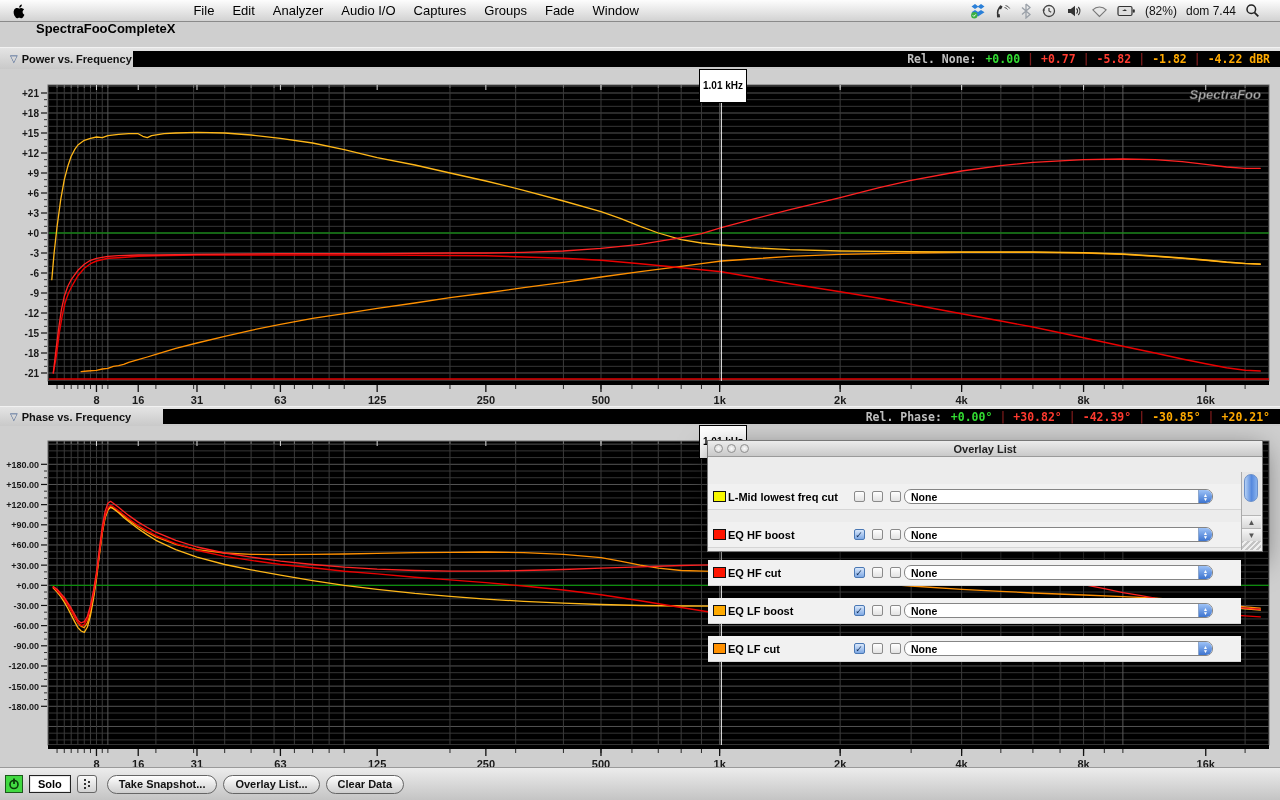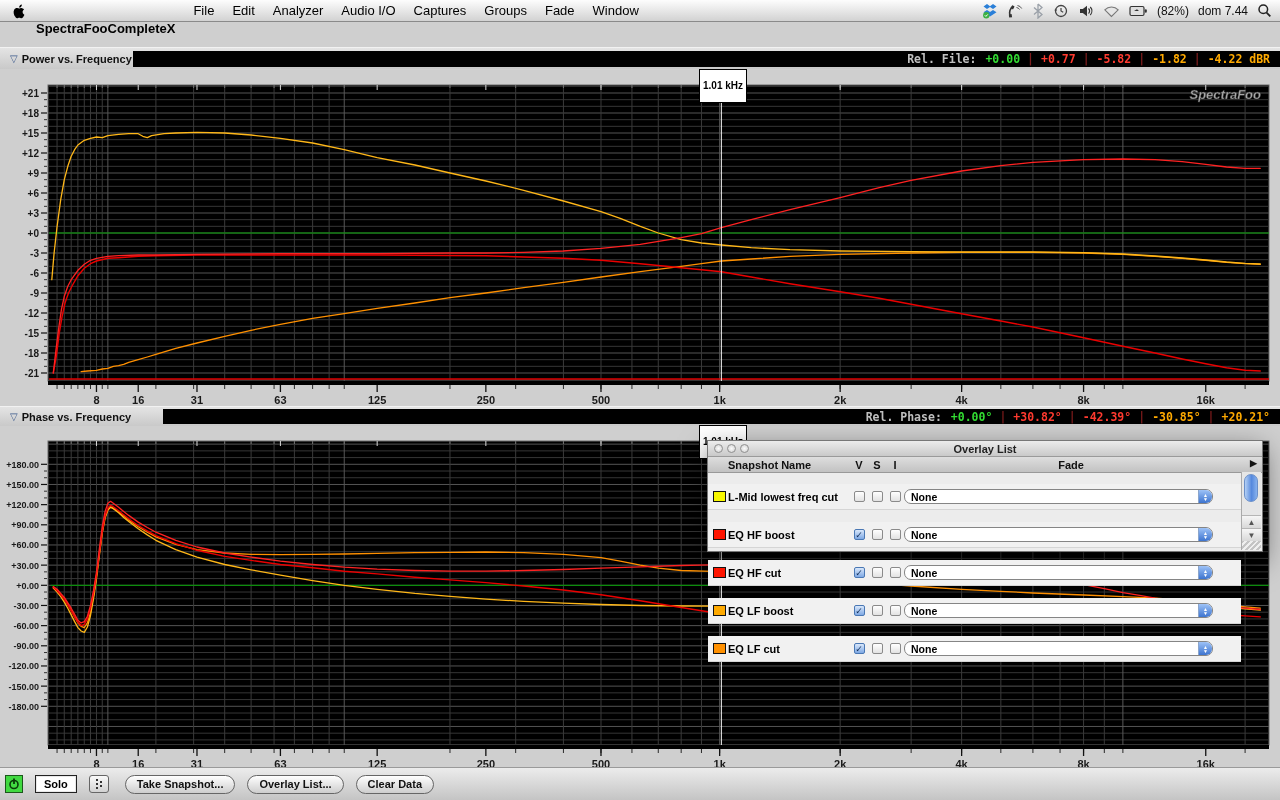--- a/index.html
+++ b/index.html
@@ -5,21 +5,21 @@
   html,body{margin:0;padding:0;background:#222;}
   #screen{position:relative;width:1280px;height:800px;background:#cfcfcf;
     font-family:"Liberation Sans",sans-serif;overflow:hidden;}
   
   #menubar{position:absolute;top:0;left:0;width:100%;height:22px;box-sizing:border-box;
     background:linear-gradient(#fdfdfd,#d2d2d2);border-bottom:1px solid #8a8a8a;
     display:flex;align-items:center;}
   .apple-wrap{margin-left:12px;margin-right:2px;display:flex;align-items:center;}
   .menu-item{padding:0 9px;font-size:13px;color:#000;line-height:21px;}
   .app-name{font-weight:bold;margin-top:36px;}
-  #menu-status{margin-left:auto;display:flex;align-items:center;gap:9px;padding-right:8px;
+  #menu-status{margin-left:auto;display:flex;align-items:center;gap:9px;padding-right:20px;
     font-size:12px;color:#111;}
   #menu-status svg{display:block;}
   
   #titlebar{position:absolute;top:22px;left:0;width:100%;height:24px;box-sizing:border-box;
     background:linear-gradient(#f4f4f4,#bcbcbc);border-bottom:1px solid #777;
     display:flex;align-items:center;justify-content:center;
     font-size:12.5px;font-weight:bold;color:#333;}
   .tl{position:absolute;width:12px;height:12px;border-radius:50%;top:6px;box-sizing:border-box;}
   .tl-red{left:9px;background:radial-gradient(circle at 35% 30%,#ff9d94,#e3473f 60%);border:1px solid #a83a30;}
   .tl-yel{left:29px;background:radial-gradient(circle at 35% 30%,#ffe9b0,#f0b848 60%);border:1px solid #b88a2e;}
@@ -84,21 +84,21 @@
   .ov-sbtn{position:absolute;left:0;width:100%;height:13px;text-align:center;font-size:8px;
     color:#555;background:linear-gradient(#f6f6f6,#d8d8d8);border-top:1px solid #b5b5b5;
     line-height:13px;box-sizing:border-box;}
   .ov-sbtn.up{bottom:22px;}
   .ov-sbtn.down{bottom:9px;}
   .ov-grip{position:absolute;bottom:0;left:0;width:100%;height:9px;
     background:repeating-linear-gradient(135deg,#c4c4c4 0 2px,#efefef 2px 4px);}
   
   #toolbar{position:absolute;top:767px;left:0;width:100%;height:33px;box-sizing:border-box;
     background:linear-gradient(#ececec,#c4c4c4);border-top:1px solid #9a9a9a;
-    display:flex;align-items:center;gap:12px;padding-left:5px;}
+    display:flex;align-items:center;gap:6px;padding-left:5px;}
   .pwr-btn{width:18px;height:18px;background:#41d941;border:1px solid #1c571c;
     display:flex;align-items:center;justify-content:center;box-sizing:border-box;}
   .solo-btn{height:18px;border:1px solid #222;background:#fff;font-size:11px;font-weight:bold;
     padding:0 8px;line-height:16px;color:#000;box-shadow:0 0 0 1px #e8e8e8 inset;}
   .dots-btn{width:20px;height:18px;border:1px solid #666;border-radius:3px;
     background:linear-gradient(#fafafa,#d2d2d2);display:flex;align-items:center;
     justify-content:center;gap:2px;box-sizing:border-box;}
   .dotcol{display:flex;flex-direction:column;gap:2px;}
   .dot{width:2px;height:2px;background:#333;}
   .pill{height:19px;border:1px solid #666;border-radius:10px;
@@ -173,21 +173,21 @@
           </svg>
       </span>
     </div>
   </div>
 
 
   <div class="sec-hdr" id="power-header">
     <span class="disc">▽</span>
     <span class="sec-label">Power vs. Frequency</span>
     <div class="readout-bar" id="power-readout">
-        <span class="ro-label">Rel. File:</span>
+        <span class="ro-label">Rel. None:</span>
         <span style="color: rgb(51, 221, 51);">+0.00</span>
         <span class="ro-sep">|</span>
         <span style="color: rgb(255, 59, 48);">+0.77</span>
         <span class="ro-sep">|</span>
         <span style="color: rgb(255, 59, 48);">-5.82</span>
         <span class="ro-sep">|</span>
         <span style="color: rgb(255, 170, 0);">-1.82</span>
         <span class="ro-sep">|</span>
         <span style="color: rgb(255, 170, 0);">-4.22 dBR</span>
       </div>
@@ -744,31 +744,20 @@
       <text x="39" y="270.79600000000005" text-anchor="end" font-size="9" font-weight="bold" fill="#1a1a1a" font-family="&quot;Liberation Sans&quot;,sans-serif">-180.00</text>
     </svg>
 
   <div id="overlay-window">
     <div class="ov-titlebar">
       <span class="ov-dot" style="left:6px"></span>
       <span class="ov-dot" style="left:19px"></span>
       <span class="ov-dot" style="left:32px"></span>
       <span>Overlay List</span>
     </div>
-    <div class="ov-hdr">
-      <div class="ov-grid">
-        <span></span>
-        <span>Snapshot Name</span>
-        <span class="h-c">V</span>
-        <span class="h-c">S</span>
-        <span class="h-c">I</span>
-        <span class="h-fade">Fade</span>
-      </div>
-      <span class="ov-right-arrow">▶</span>
-    </div>
     <div class="ov-rows" id="ov-rows">
         <div class="ov-row ov-grid">
           <span class="swatch" style="background: rgb(248, 248, 0);"></span>
           <span class="ov-name">L-Mid lowest freq cut</span>
           <span class="cb"></span>
           <span class="cb"></span>
           <span class="cb"></span>
           <span class="fade">
             <span class="fade-text">None</span>
             <span class="fade-step">

